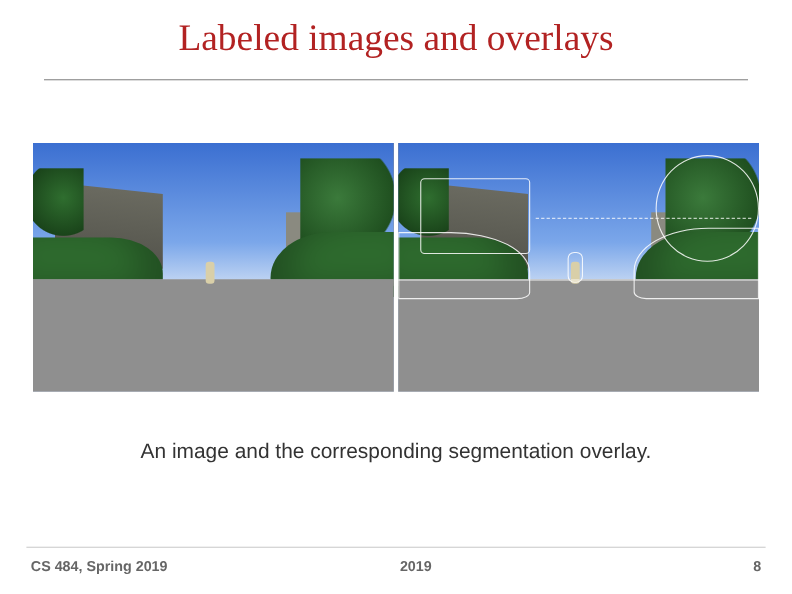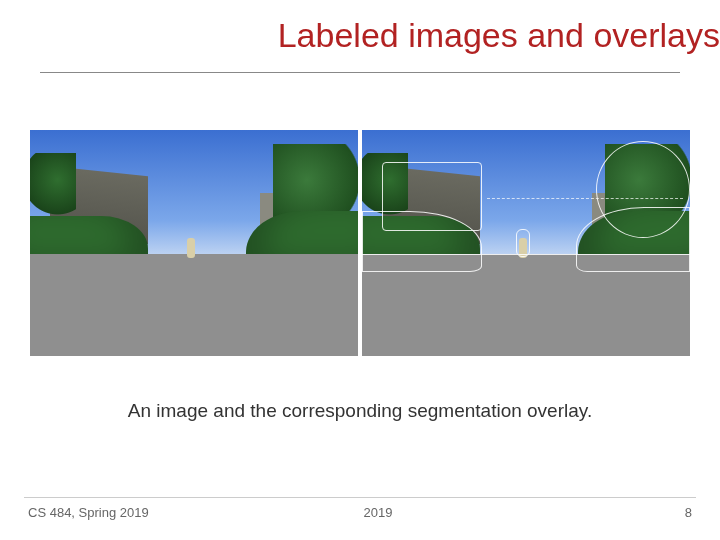--- a/index.html
+++ b/index.html
@@ -14,24 +14,25 @@
   .slide {
     position: relative;
     width: 720px;
     height: 540px;
   }
   .title {
     position: absolute;
     top: 16px;
     left: 0;
     width: 100%;
-    text-align: right;
+    text-align: center;
     font-size: 34px;
     color: #b22222;
     font-weight: 400;
+    font-family: Liberation Serif, serif;
   }
   .title-rule {
     position: absolute;
     top: 72px;
     left: 40px;
     right: 40px;
     height: 0;
     border-top: 1px solid #888;
   }
   .figures {
@@ -157,21 +158,22 @@
   }
   .footer {
     position: absolute;
     left: 0;
     right: 0;
     bottom: 18px;
     height: 20px;
     font-size: 13px;
     color: #666;
     display: flex;
-    align-items: center;
+    align-items: flex-end;
+    font-weight: bold;
   }
   .footer .fl { position: absolute; left: 28px; }
   .footer .fc { width: 100%; text-align: center; margin-left: 36px; }
   .footer .fr { position: absolute; right: 28px; }
   .footer-rule {
     position: absolute;
     left: 24px;
     right: 24px;
     bottom: 42px;
     border-top: 1px solid #ccc;

